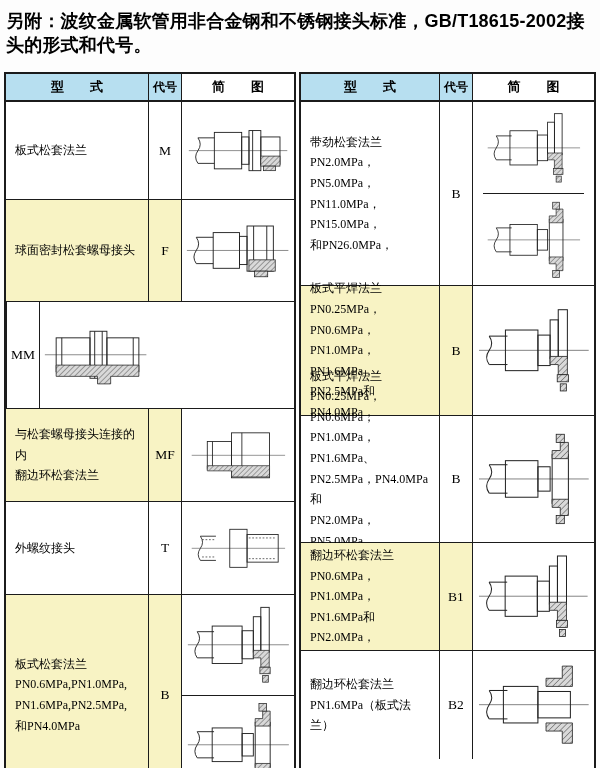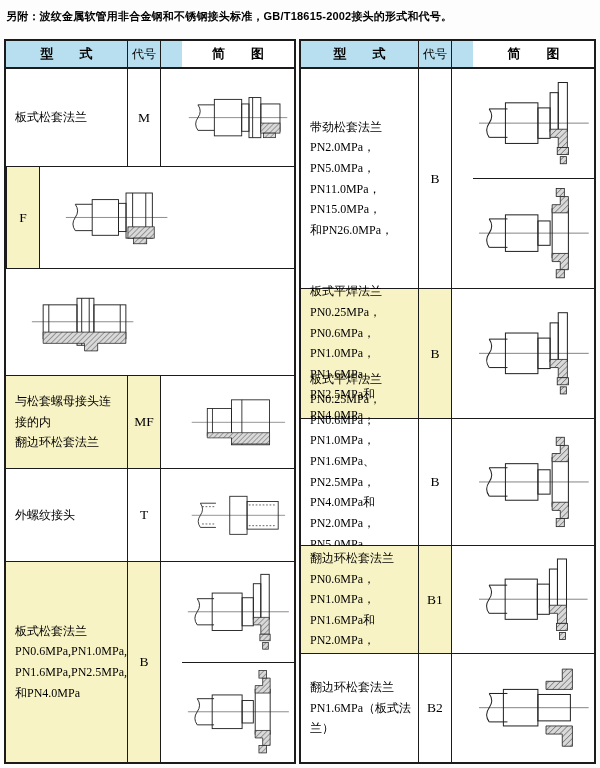--- a/index.html
+++ b/index.html
@@ -1,50 +1,50 @@
 <!DOCTYPE html>
 <html style="--hdr: #b7dff0; --hl: #f8f3c4; --bd: #1b1b1b;"><head>
 <meta charset="utf-8">
 <style>
   html,body{margin:0;padding:0;}
   body{
     width:600px;height:768px;background:#fdfdfd;color:#000;
     font-family:"Liberation Sans",sans-serif;overflow:hidden;
   }
   .title{
-    padding:9px 8px 7px 6px;font-size:11px;font-weight:bold;letter-spacing:.2px;
+    padding:9px 8px 7px 6px;font-size:18px;font-weight:bold;letter-spacing:.2px;
   }
   .tables{display:flex;gap:3px;padding:8px 4px;}
   .tbl{border:2px solid var(--bd);background:#fff;box-sizing:border-box;}
   .tbl-left{width:292px;}
   .tbl-right{width:297px;}
   .row{display:flex;border-bottom:1.5px solid var(--bd);box-sizing:border-box;}
   .row:last-child{border-bottom:none;}
   .row.hdr{background:var(--hdr);border-bottom:2px solid var(--bd);height:28px;font-weight:bold;}
   .c{display:flex;align-items:center;box-sizing:border-box;min-width:0;}
   .c-type{
     flex:1 1 auto;padding:4px 6px 4px 9px;font-size:12px;line-height:1.72;
     white-space:pre-line;font-family:"Liberation Serif",serif;
   }
   .hdr .c-type,.hdr .c-diag{justify-content:center;font-size:13px;padding:0;font-family:"Liberation Sans",sans-serif;}
   .c-code{
     flex:0 0 34px;justify-content:center;text-align:center;
     border-left:1.5px solid var(--bd);border-right:1.5px solid var(--bd);
     font-family:"Liberation Serif",serif;font-size:13.5px;
   }
-  .hdr .c-code{font-size:12px;font-family:"Liberation Sans",sans-serif;font-weight:normal;}
-  .c-diag{flex:0 0 112px;display:flex;flex-direction:column;padding:0;background:#fff;margin-left:21px;}
+  .hdr .c-code{font-size:12px;font-family:"Liberation Sans",sans-serif;font-weight:bold;}
+  .c-diag{flex:0 0 112px;display:flex;flex-direction:column;padding:0;background:#fff;}
   .tbl-right .c-diag{flex:0 0 121px;}
   .diag-half{flex:1 1 0;display:flex;align-items:center;justify-content:center;min-height:0;}
   .diag-half + .diag-half{border-top:1.5px solid var(--bd);}
   .diag-half svg{width:94%;height:92%;}
   .row.hl .c-type,.row.hl .c-code{background:var(--hl);}
   
   .l0{height:98px}.l1{height:102px}.l2{height:107px}.l3{height:93px}.l4{height:93px}.l5{height:200px}
-  .r0{height:220px}.r1{height:130px}.r2{height:127px}.r3{height:108px}.r4{height:108px}
+  .r0{height:184px}.r1{height:130px}.r2{height:127px}.r3{height:108px}.r4{height:108px}
 </style>
 </head>
 <body>
 
 <div class="title">另附：波纹金属软管用非合金钢和不锈钢接头标准，GB/T18615-2002接头的形式和代号。</div>
 
 <div class="tables">
 
   <div class="tbl tbl-left">
     <div class="row hdr">
@@ -75,20 +75,21 @@
               <line x1="72" y1="24" x2="72" y2="68" stroke="#222" stroke-width="1" fill="none"></line>
               <rect x="81" y="31" width="21" height="30" stroke="#222" stroke-width="1" fill="none"></rect>
               <rect x="81" y="52" width="21" height="11" fill="url(#h0)" stroke="#222" stroke-width="0.8"></rect>
               <rect x="84" y="63" width="13" height="5" fill="url(#h0)" stroke="#222" stroke-width="0.8"></rect>
             </svg>
           </div>
         </div>
     </div>
 
     <div class="row hl l1">
+      <div class="c c-type">球面密封松套螺母接头</div>
       <div class="c c-code">F</div>
       <div class="c c-diag">
           <div class="diag-half">
             <svg viewBox="0 0 112 92" preserveAspectRatio="xMidYMid meet" xmlns="http://www.w3.org/2000/svg">
               <defs>
                 <pattern id="h1" width="4" height="4" patternUnits="userSpaceOnUse" patternTransform="rotate(45)">
                   <rect width="4" height="4" fill="#d9d9d9"></rect>
                   <line x1="0" y1="0" x2="0" y2="4" stroke="#555" stroke-width="1.1"></line>
                 </pattern>
               </defs>
@@ -102,20 +103,21 @@
               <line x1="73" y1="20" x2="73" y2="68" stroke="#222" stroke-width="1" fill="none"></line>
               <line x1="87" y1="20" x2="87" y2="68" stroke="#222" stroke-width="1" fill="none"></line>
               <rect x="68" y="56" width="28" height="12" fill="url(#h1)" stroke="#222" stroke-width="0.8"></rect>
               <rect x="74" y="68" width="14" height="6" fill="url(#h1)" stroke="#222" stroke-width="0.8"></rect>
             </svg>
           </div>
         </div>
     </div>
 
     <div class="row l2">
+      <div class="c c-code">MM</div>
       <div class="c c-diag">
           <div class="diag-half">
             <svg viewBox="0 0 112 92" preserveAspectRatio="xMidYMid meet" xmlns="http://www.w3.org/2000/svg">
               <defs>
                 <pattern id="h2" width="4" height="4" patternUnits="userSpaceOnUse" patternTransform="rotate(45)">
                   <rect width="4" height="4" fill="#d9d9d9"></rect>
                   <line x1="0" y1="0" x2="0" y2="4" stroke="#555" stroke-width="1.1"></line>
                 </pattern>
               </defs>
               <line x1="2" y1="46" x2="110" y2="46" stroke="#333" stroke-width="0.6"></line>

